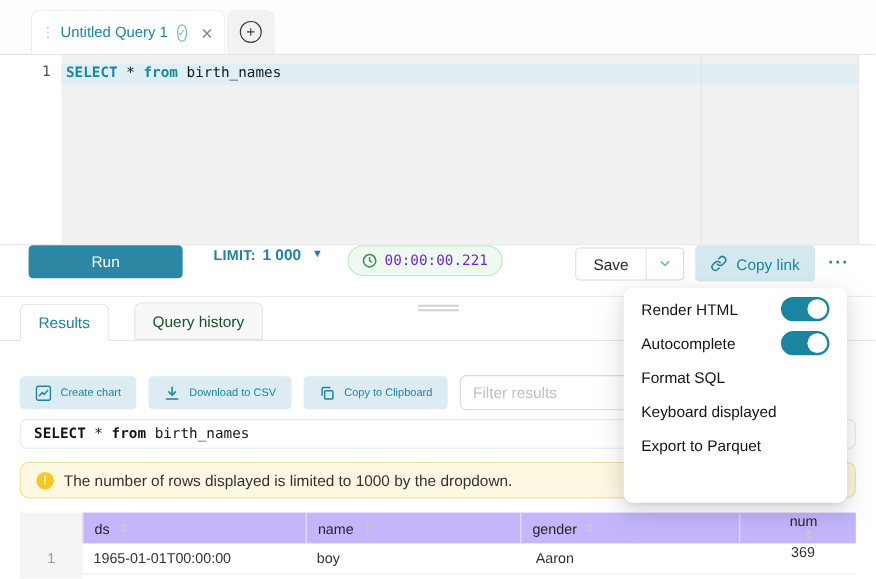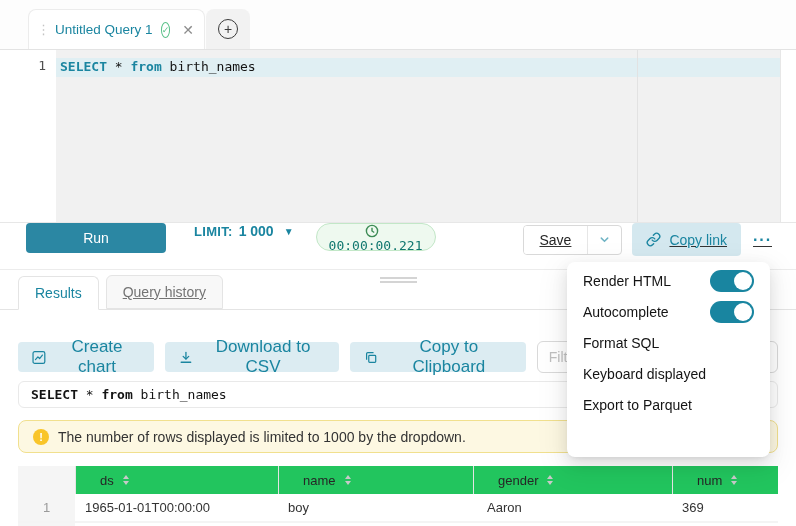--- a/index.html
+++ b/index.html
@@ -30,65 +30,65 @@
   .kw { color:#1a85a0; font-weight:bold; }
   .print-margin { position:absolute; top:0; bottom:0; left:581px; width:1px; background:#e2e2e2; }
 
   
   .toolbar { position:absolute; top:222px; left:0; right:0; height:48px; border-top:1px solid #e7e7e7; border-bottom:1px solid #ececec; background:#fff; display:flex; align-items:flex-start; }
   .run-btn { margin-left:26px; width:140px; height:30px; background:#2b87a3; color:#fff; border:none; border-radius:4px; font-size:14px; font-family:inherit; cursor:pointer; }
   .limit-group { display:flex; align-items:center; margin-left:28px; color:#1a85a0; cursor:pointer; }
   .limit-label { font-size:13px; font-weight:bold; letter-spacing:.3px; }
   .limit-value { font-size:14px; font-weight:bold; margin-left:6px; white-space:pre; }
   .limit-caret { font-size:10px; margin-left:10px; }
-  .timer { margin-left:22px; height:28px; display:flex; align-items:center; padding:0 12px; background:#eef9ef; border:1px solid #c2e7c7; border-radius:14px; color:#0f766e; font-size:13px;flex-direction:column; }
+  .timer { margin-left:22px; height:28px; display:flex; align-items:center; padding:0 12px; background:#eef9ef; border:1px solid #c2e7c7; border-radius:14px; color:#6d28d9; font-size:13px; }
   .clock-icon { margin-right:7px; display:flex; }
-  .right-group { margin-left:auto; display:flex; align-items:center;text-decoration:underline; }
+  .right-group { margin-left:auto; display:flex; align-items:center; }
   .save-split { display:flex; height:30px; border:1px solid #d9d9d9; border-radius:4px; overflow:hidden; background:#fff; }
   .save-main { padding:0 16px; display:flex; align-items:center; font-size:14px; color:#262626; cursor:pointer; background:#fff; }
   .save-caret { width:34px; display:flex; align-items:center; justify-content:center; border-left:1px solid #e6e6e6; cursor:pointer; color:#6fb3c4; }
   .copy-link { margin-left:10px; height:33px; display:flex; align-items:center; padding:0 14px; background:#d4e8ef; border:none; border-radius:4px; color:#1a85a0; font-size:14px; font-family:inherit; cursor:pointer; }
   .copy-link svg { margin-right:8px; }
   .more-btn { margin:0 24px 0 12px; color:#1a85a0; font-size:16px; font-weight:bold; letter-spacing:1px; cursor:pointer; }
 
   
   .pane-divider { position:absolute; top:270px; left:0; right:0; height:18px; background:#fff; }
   .drag-handle { position:absolute; left:380px; top:7px; width:37px; cursor:row-resize; }
   .drag-handle i { display:block; height:1.5px; background:#d4d4d4; margin-bottom:2.5px; }
 
   
   .south-tabs { position:absolute; top:276px; left:0; right:0; height:34px; border-bottom:1px solid #e4e4e4; display:flex; align-items:flex-end; }
   .s-tab { height:34px; display:flex; align-items:center; padding:0 16px; font-size:14px; border:1px solid #e4e4e4; border-radius:6px 6px 0 0; cursor:pointer; }
   .s-tab.active { background:#fff; border-bottom:1px solid #fff; margin-bottom:-1px; color:#1a85a0; margin-left:18px; }
-  .s-tab.inactive { background:#f8f8f8; color:#737373; margin-left:7px;text-decoration:underline; }
+  .s-tab.inactive { background:#f8f8f8; color:#14532d; margin-left:23px; }
 
   
   .actions-row { position:absolute; top:341px; left:18px; right:18px; height:32px; display:flex; align-items:center; }
-  .chip { height:30px; display:flex; align-items:center; padding:0 14px; background:#dcecf2; border:none; border-radius:4px; color:#1a85a0; font-size:17px; font-family:inherit; margin-right:11px; cursor:pointer; }
+  .chip { height:30px; display:flex; align-items:center; padding:0 14px; background:#dcecf2; border:none; border-radius:4px; color:#1a85a0; font-size:10px; font-family:inherit; margin-right:11px; cursor:pointer; }
   .chip svg { margin-right:8px; }
   .filter-input { width:258px; height:32px; border:1px solid #d9d9d9; border-radius:6px; padding:0 11px; font-size:14px; font-family:inherit; color:#333; outline:none; }
   .filter-input::placeholder { color:#c0c0c0; }
 
   
   .query-preview { position:absolute; top:381px; left:18px; width:760px; height:27px; border:1px solid #e9e9e9; border-radius:6px; background:#fff; display:flex; align-items:center; padding:0 12px; font-size:13px; color:#141414; white-space:pre; }
   .query-preview b { font-weight:bold; }
 
   
   .warning { position:absolute; top:420px; left:18px; width:760px; height:33px; background:#fdf8e2; border:1px solid #f1e08e; border-radius:8px; display:flex; align-items:center; padding:0 14px; }
   .warn-icon { width:16px; height:16px; border-radius:50%; background:#f9c529; color:#fff; font-size:11px; font-weight:bold; display:flex; align-items:center; justify-content:center; flex:0 0 16px; }
   .warn-text { font-size:14px; color:#333; margin-left:9px; }
   .warn-close { margin-left:auto; color:#8c8c8c; font-size:13px; cursor:pointer; }
 
   
   .results-table { position:absolute; top:466px; left:18px; width:760px; font-size:13px; }
   .tr { display:flex; }
   .th, .td { display:flex; align-items:center; }
   .col-idx { width:57px; justify-content:center; }
-  .col-ds { width:203px; } .col-gender { width:199px; } .col-name { width:195px; } .col-num { width:106px; }
-  .thead .th { height:28px; background:#22c55e; color:#262626; font-weight:500; padding-left:24px; cursor:pointer; position:relative; }
+  .col-ds { width:203px; } .col-gender { width:199px; } .col-name { width:195px; } .col-num { width:106px;flex-direction:column; }
+  .thead .th { height:28px; background:#c4b5fd; color:#262626; font-weight:500; padding-left:10px; cursor:pointer; position:relative; }
   .thead .col-idx { background:#f5f5f5; padding-left:0; }
   .thead .th + .th { border-left:1px solid #e4e4e4; }
   .sort-icon { display:inline-flex; flex-direction:column; margin-left:9px; gap:2px; }
   .sort-icon i { width:0; height:0; border-left:3.5px solid transparent; border-right:3.5px solid transparent; }
   .sort-up { border-bottom:4px solid #c9c9c9; }
   .sort-down { border-top:4px solid #c9c9c9; }
   .tbody .tr { border-bottom:2px solid #f4f4f4; background:#fff; }
   .tbody .td { height:27px; padding-left:10px; color:#333; }
   .tbody .col-idx { background:#f5f5f5; color:#9a9a9a; padding-left:0; }
 

